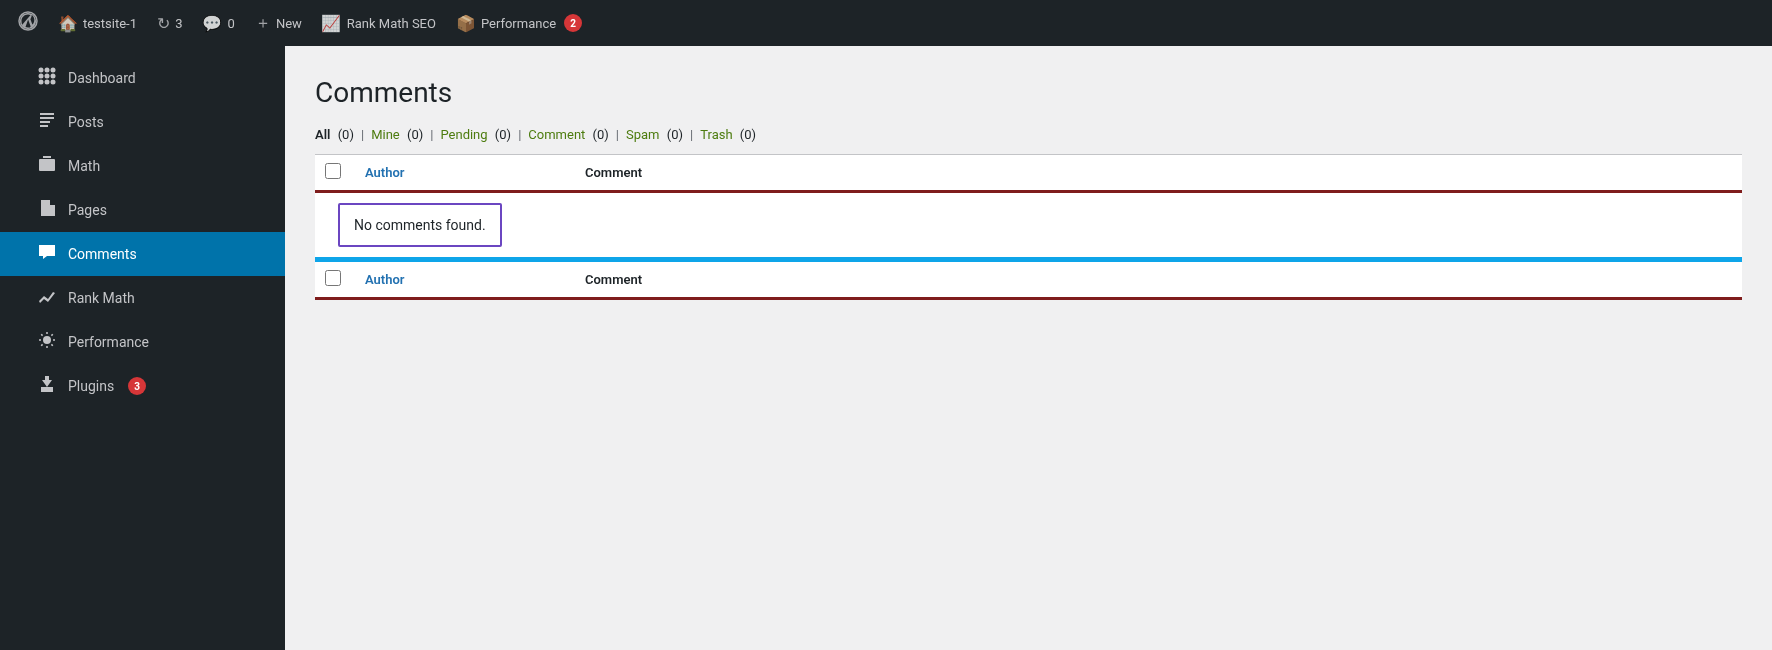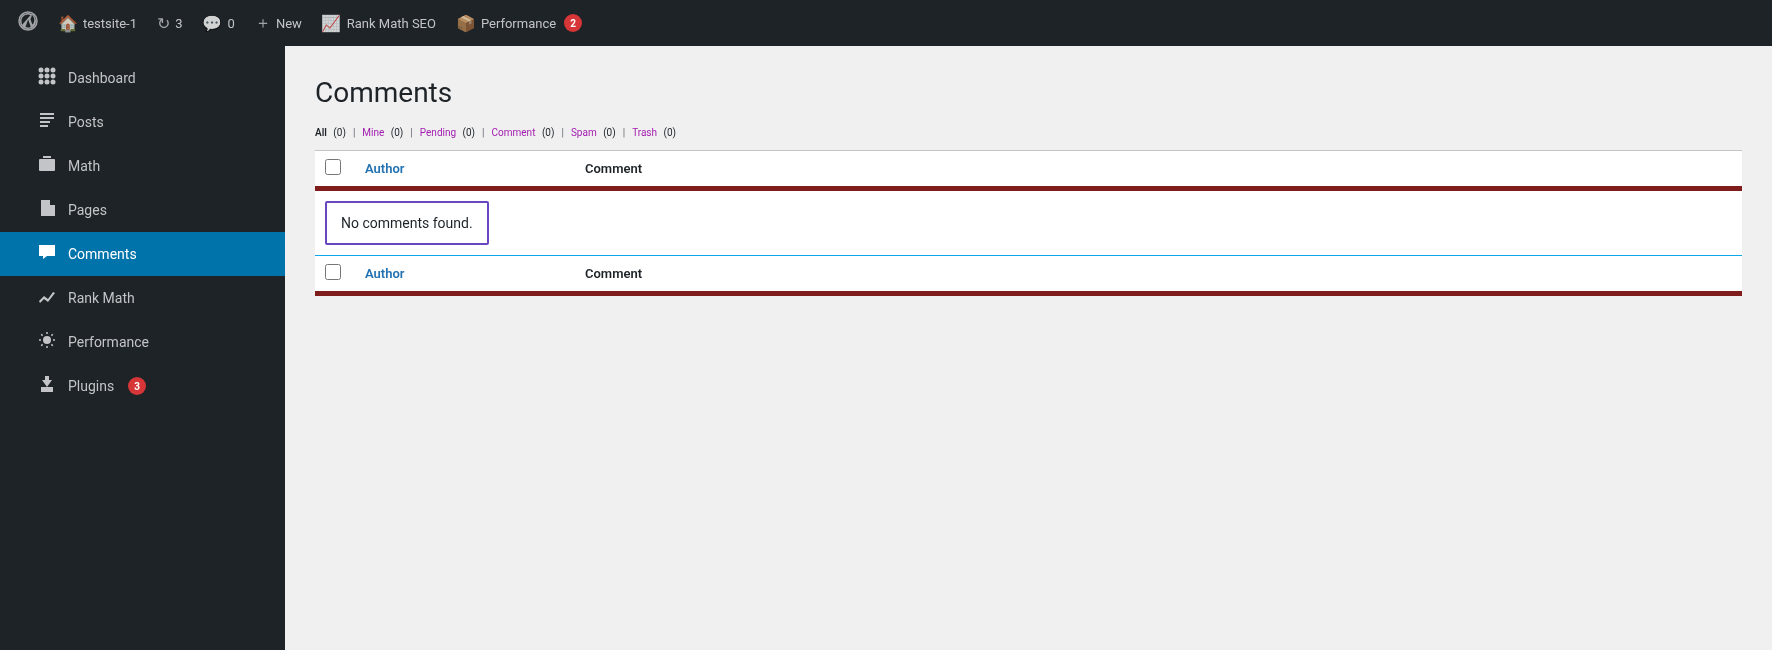--- a/index.html
+++ b/index.html
@@ -116,25 +116,25 @@
       color: #1d2327;
       margin-bottom: 18px;
     }
 
     
     .filter-bar {
       display: flex;
       align-items: center;
       gap: 4px;
       margin-bottom: 12px;
-      font-size: 10px;
+      font-size: 13px;
       flex-wrap: wrap;
     }
     .filter-item {
-      color: #a21caf;
+      color: #4d7c0f;
       cursor: pointer;
       text-decoration: none;
     }
     .filter-item.current {
       color: #1d2327;
       font-weight: 600;
     }
     .filter-sep {
       color: #646970;
       margin: 0 3px;
@@ -145,36 +145,36 @@
 
     
     .comments-table {
       width: 100%;
       border-collapse: collapse;
       background: #fff;
     }
     .comments-table thead tr,
     .comments-table tfoot tr {
       border-top: 1px solid #c3c4c7;
-      border-bottom: 5px solid #7f1d1d;
+      border-bottom: 3px solid #7f1d1d;
     }
     .comments-table th {
       padding: 8px 10px;
       font-size: 13px;
       font-weight: 600;
       color: #1d2327;
       text-align: left;
       background: #fff;
     }
     .comments-table td {
-      padding: 10px 10px;
+      padding: 10px 23px;
       font-size: 13px;
       color: #1d2327;
       vertical-align: top;
-      border-bottom: 1px solid #0ea5e9;
+      border-bottom: 5px solid #0ea5e9;
     }
     .th-checkbox {
       width: 40px;
       text-align: center;
     }
     .no-comments-cell {
       border: 2px solid #6b46c1;
       padding: 12px 14px;
       display: inline-block;
       font-size: 14px;

